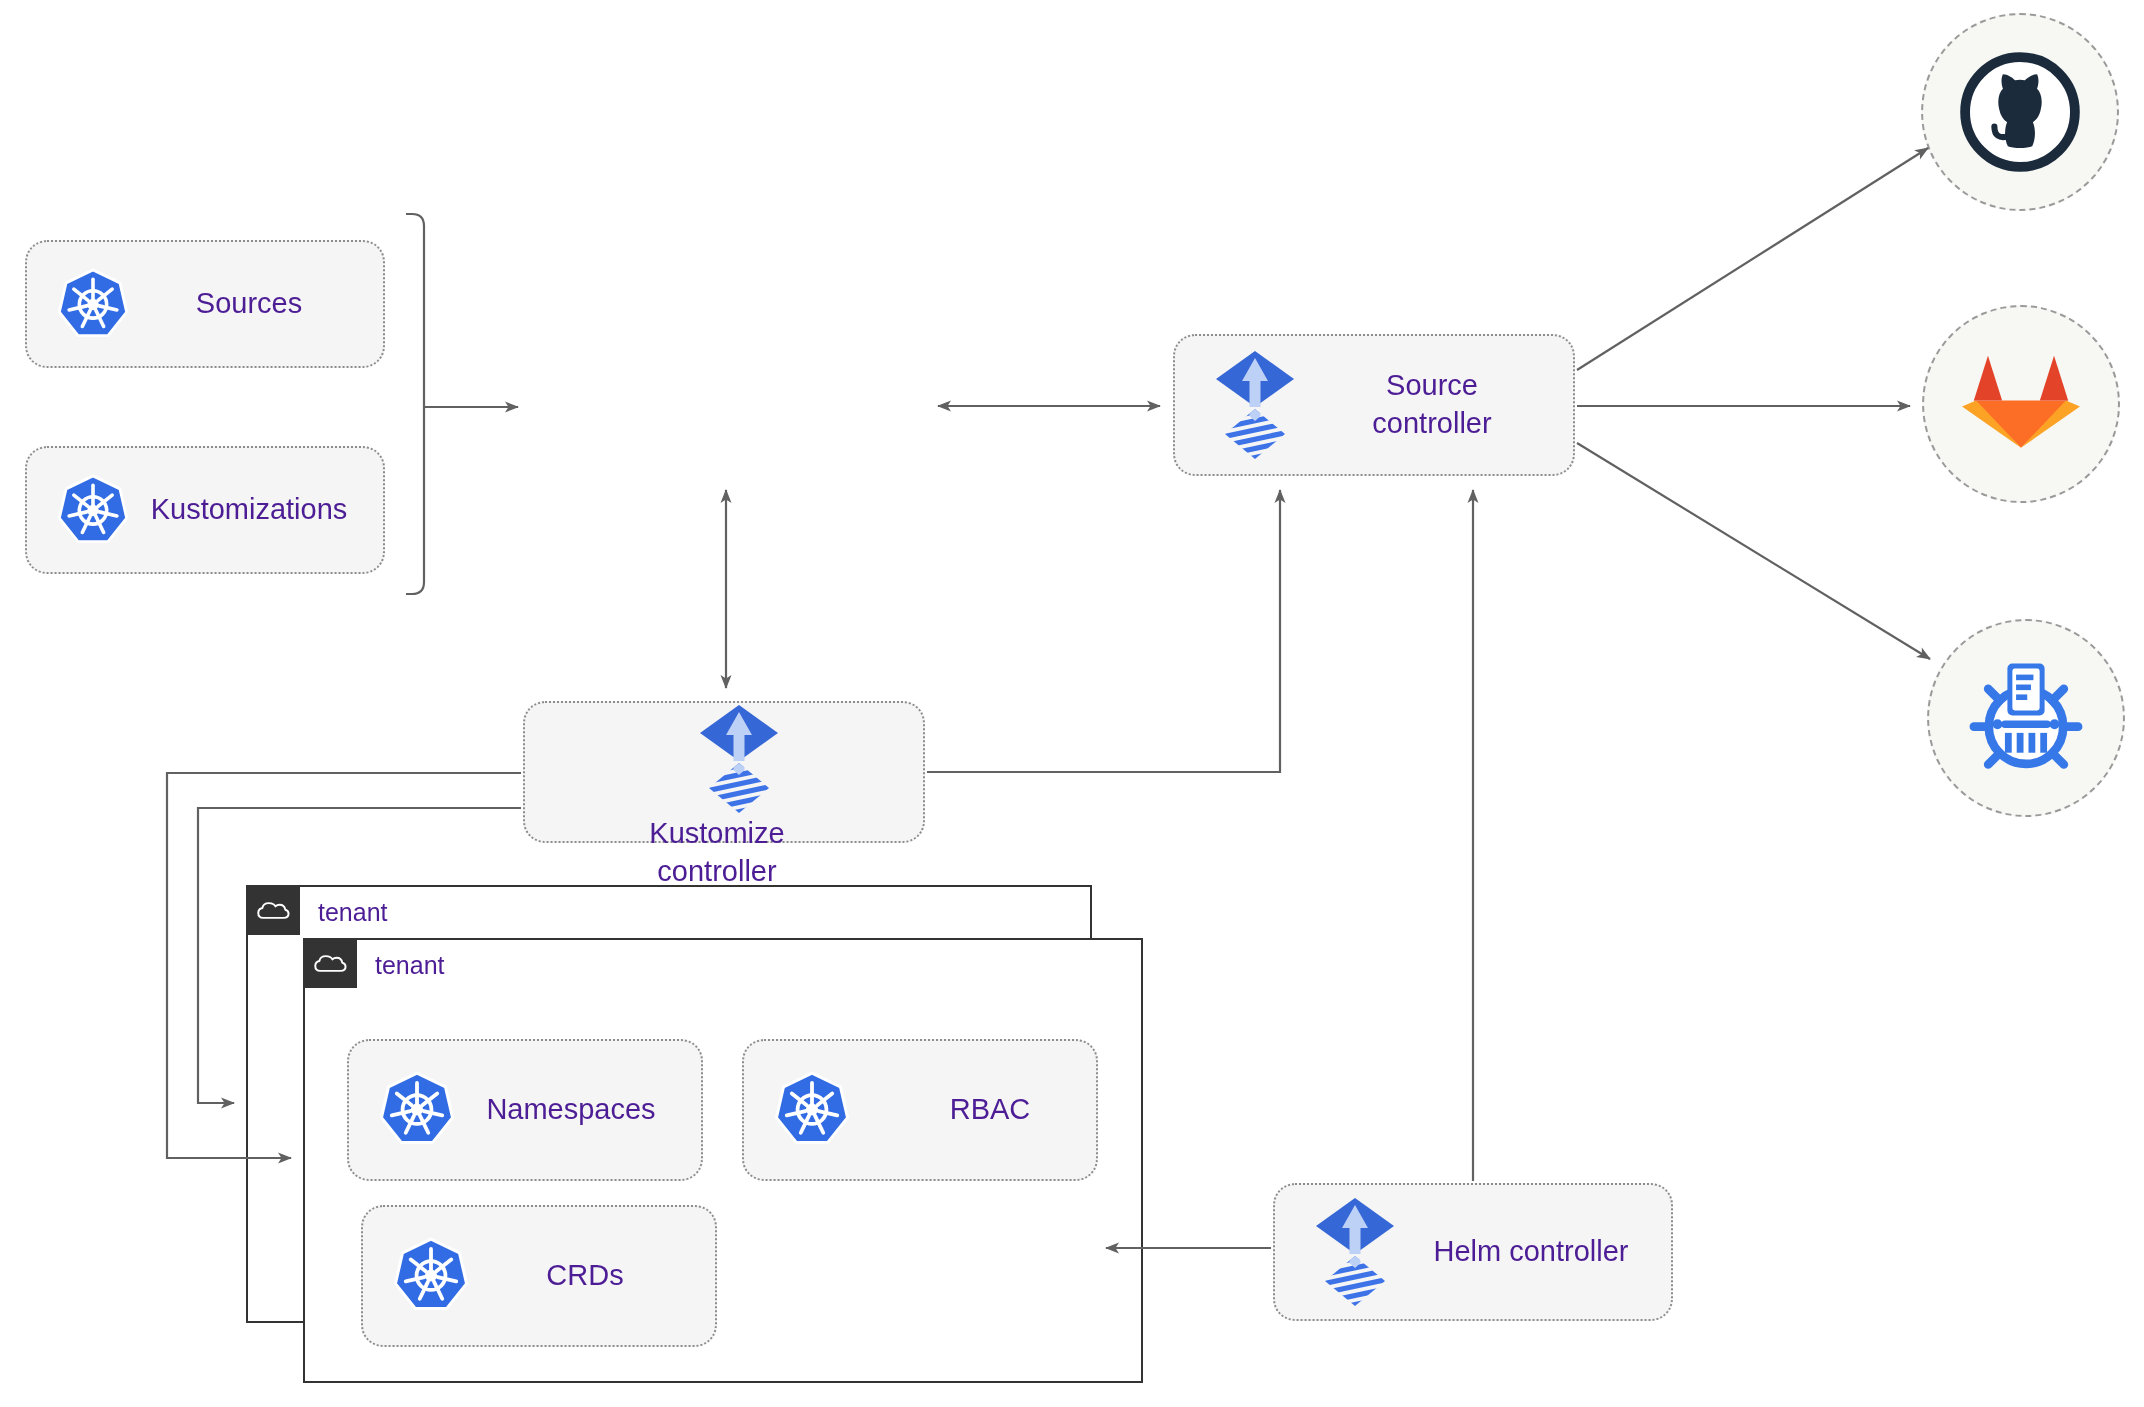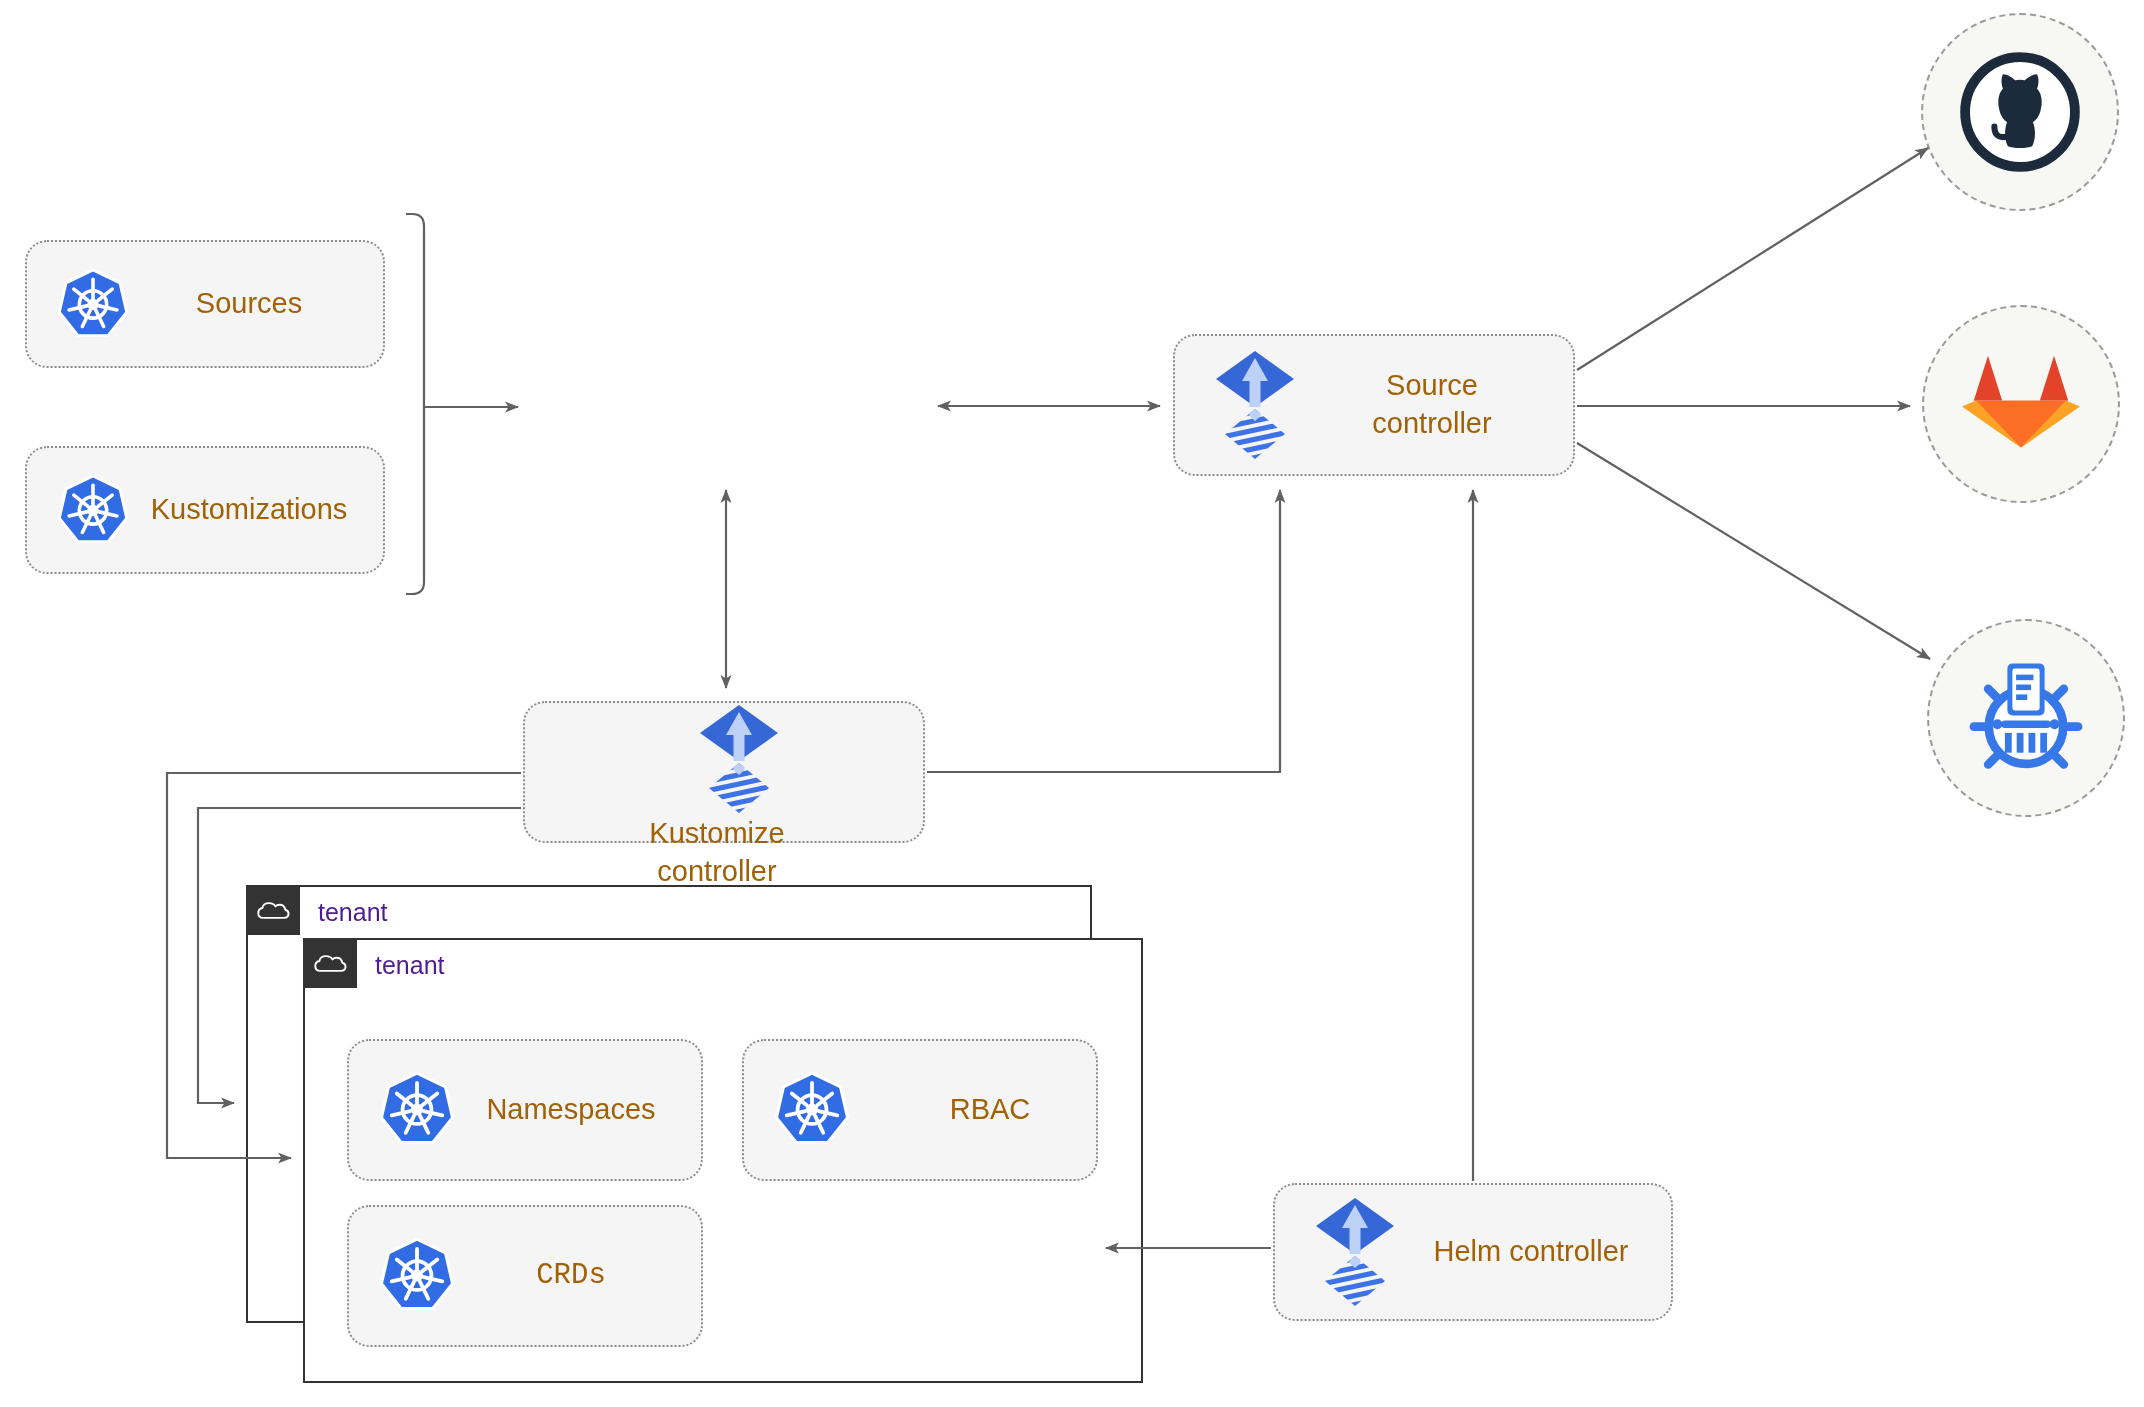--- a/index.html
+++ b/index.html
@@ -7,21 +7,21 @@
     position:relative; width:2144px; height:1407px; overflow:hidden;
     font-family:"Liberation Sans", sans-serif; background:#ffffff;
   }
   .node {
     position:absolute; background:#f5f5f5; border:2px dotted #8c8c8c;
     border-radius:22px; display:flex; align-items:center; box-sizing:border-box;
     z-index:3;
   }
   .node .ic { margin-left:30px; flex:0 0 auto; }
   .node .lbl {
-    flex:1; text-align:center; font-size:29px; color:#a16207;
+    flex:1; text-align:center; font-size:29px; color:#4c1d95;
     line-height:1.3; padding-right:14px;
   }
   .lbl.narrow { max-width:210px; margin:0 auto; }
   .endpoint {
     position:absolute; width:198px; height:198px; border-radius:50%;
     background:#f7f7f4; border:2px dashed #9a9a9a;
     display:flex; align-items:center; justify-content:center;
     box-sizing:border-box; z-index:3;
   }
   .tenant {
@@ -149,21 +149,21 @@
       <div class="lbl">Namespaces</div>
     </div>
 
     <div class="node" style="left:437px;top:99px;width:356px;height:142px;gap:48px;">
       <svg class="ic" viewBox="0 0 100 104" width="76">
           <use href="#ic-k8s"></use>
         </svg>
       <div class="lbl">RBAC</div>
     </div>
 
-    <div class="node" style="left:42px;top:265px;width:356px;height:142px;font-family:Liberation Mono, monospace;">
+    <div class="node" style="left:56px;top:265px;width:356px;height:142px;">
       <svg class="ic" viewBox="0 0 100 104" width="76">
           <use href="#ic-k8s"></use>
         </svg>
       <div class="lbl">CRDs</div>
     </div>
 
   </div>
 
   <div class="node" style="left:25px;top:240px;width:360px;height:128px;">
     <svg class="ic" viewBox="0 0 100 104" width="72">

